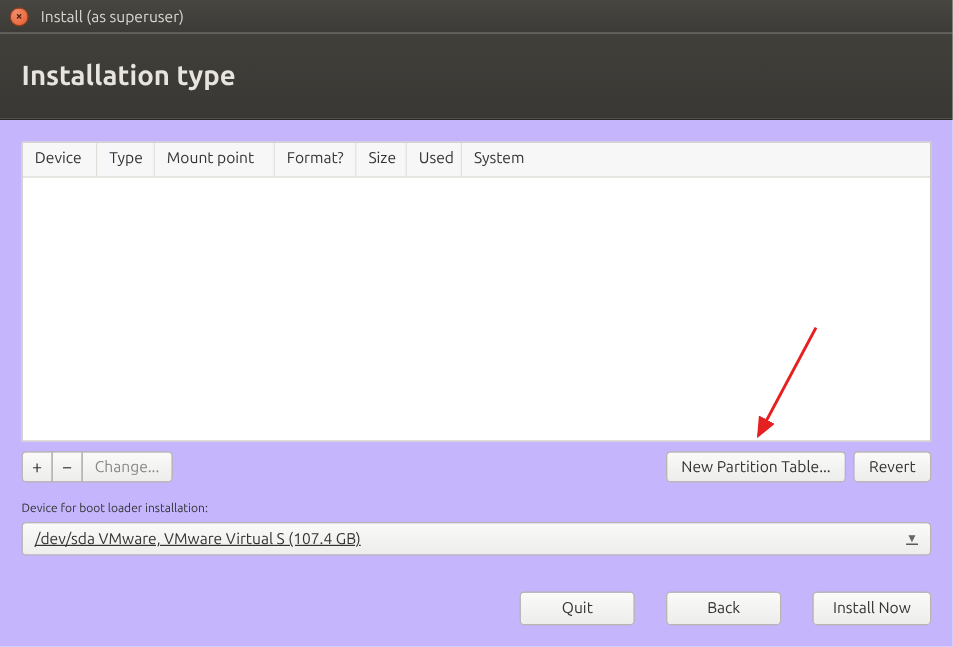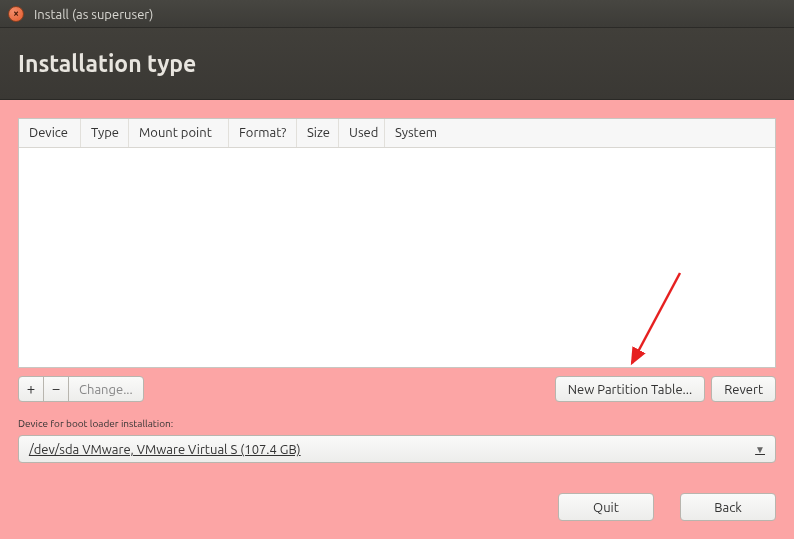--- a/index.html
+++ b/index.html
@@ -44,21 +44,21 @@
       display: flex;
       align-items: center;
       padding: 0 18px;
       color: #e8e5df;
       font-size: 23px;
       font-weight: 700;
       border-bottom: 1px solid #2a2926;
     }
     .content {
       padding: 18px;
-      background: #fca5a5;
+      background: #c4b5fd;
       height: calc(539px - 28px - 72px);
       position: relative;
     }
     .partition-table {
       background: #fff;
       border: 1px solid #c8c6c1;
       width: 100%;
       height: 250px;
       overflow: hidden;
     }
@@ -225,15 +225,16 @@
     <label class="bootloader-label">Device for boot loader installation:</label>
     <div class="dropdown">
       <span>/dev/sda VMware, VMware Virtual S (107.4 GB)</span>
       <span class="dropdown-arrow">▼</span>
     </div>
   </div>
 
   <div class="footer-btns">
     <button class="btn">Quit</button>
     <button class="btn">Back</button>
+    <button class="btn">Install Now</button>
   </div>
 
 </div>
 
 </body></html>

